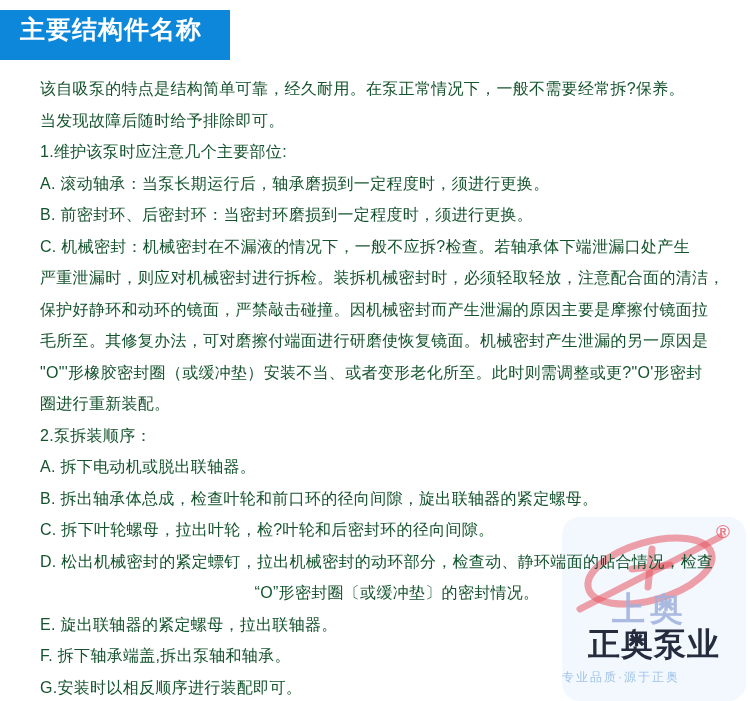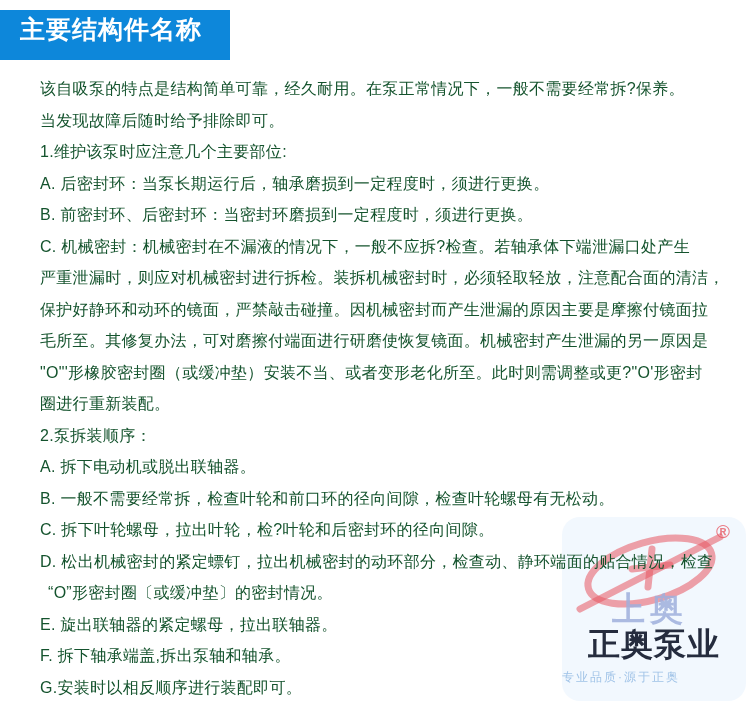--- a/index.html
+++ b/index.html
@@ -23,21 +23,21 @@
   .doc-body{
     position:absolute;top:73px;left:40px;right:4px;
     z-index:1;
   }
   .line{
     height:31.5px;line-height:31.5px;
     font-size:16px;color:#14532d;
     white-space:nowrap;
     letter-spacing:0.3px;
   }
-  .line.indent{padding-left:8px;}
+  .line.indent{padding-left:8px;text-align:center;}
   
   .watermark{
     position:absolute;left:562px;top:517px;
     width:184px;height:184px;
     background:#f2f8fe;
     border-radius:18px;
     z-index:0;
   }
   .watermark .logo-svg{position:absolute;left:6px;top:4px;}
   .watermark .reg-mark{
@@ -85,30 +85,30 @@
   <div class="reg-mark">®</div>
   <div class="brand-top">上奥</div>
   <div class="brand-main">正奥泵业</div>
   <div class="brand-slogan">专业品质·源于正奥</div>
 </div>
 
 <div class="doc-body">
   <div class="line">该自吸泵的特点是结构简单可靠，经久耐用。在泵正常情况下，一般不需要经常拆?保养。</div>
   <div class="line">当发现故障后随时给予排除即可。</div>
   <div class="line">1.维护该泵时应注意几个主要部位:</div>
-  <div class="line">A. 后密封环：当泵长期运行后，轴承磨损到一定程度时，须进行更换。</div>
+  <div class="line">A. 滚动轴承：当泵长期运行后，轴承磨损到一定程度时，须进行更换。</div>
   <div class="line">B. 前密封环、后密封环：当密封环磨损到一定程度时，须进行更换。</div>
   <div class="line">C. 机械密封：机械密封在不漏液的情况下，一般不应拆?检查。若轴承体下端泄漏口处产生</div>
   <div class="line">严重泄漏时，则应对机械密封进行拆检。装拆机械密封时，必须轻取轻放，注意配合面的清洁，</div>
   <div class="line">保护好静环和动环的镜面，严禁敲击碰撞。因机械密封而产生泄漏的原因主要是摩擦付镜面拉</div>
   <div class="line">毛所至。其修复办法，可对磨擦付端面进行研磨使恢复镜面。机械密封产生泄漏的另一原因是</div>
   <div class="line">"O"'形橡胶密封圈（或缓冲垫）安装不当、或者变形老化所至。此时则需调整或更?"O'形密封</div>
   <div class="line">圈进行重新装配。</div>
   <div class="line">2.泵拆装顺序：</div>
   <div class="line">A. 拆下电动机或脱出联轴器。</div>
-  <div class="line">B. 一般不需要经常拆，检查叶轮和前口环的径向间隙，检查叶轮螺母有无松动。</div>
+  <div class="line">B. 拆出轴承体总成，检查叶轮和前口环的径向间隙，旋出联轴器的紧定螺母。</div>
   <div class="line">C. 拆下叶轮螺母，拉出叶轮，检?叶轮和后密封环的径向间隙。</div>
   <div class="line">D. 松出机械密封的紧定螵钉，拉出机械密封的动环部分，检查动、静环端面的贴合情况，检查</div>
   <div class="line indent">“O”形密封圈〔或缓冲垫〕的密封情况。</div>
   <div class="line">E. 旋出联轴器的紧定螺母，拉出联轴器。</div>
   <div class="line">F. 拆下轴承端盖,拆出泵轴和轴承。</div>
   <div class="line">G.安装时以相反顺序进行装配即可。</div>
 </div>
 
 </body></html>

